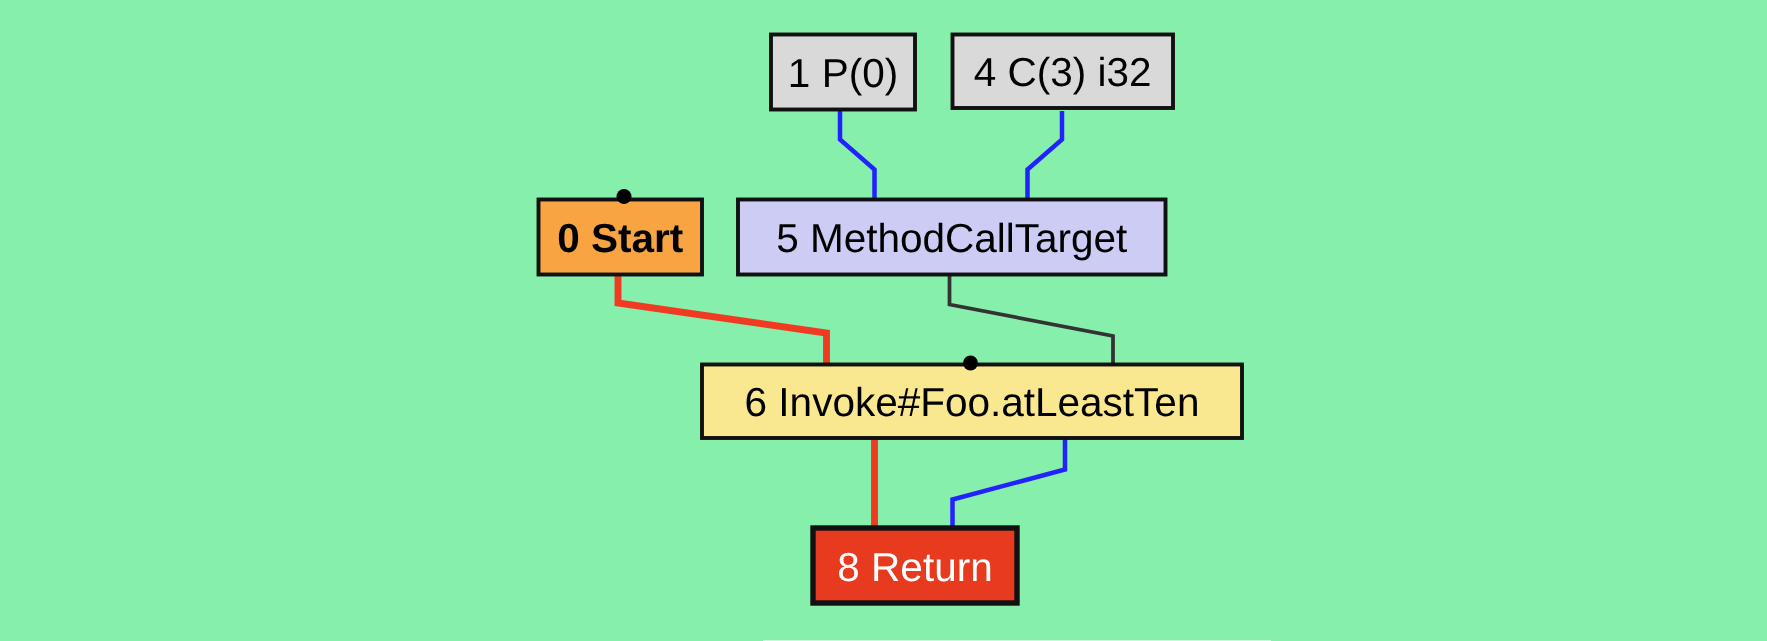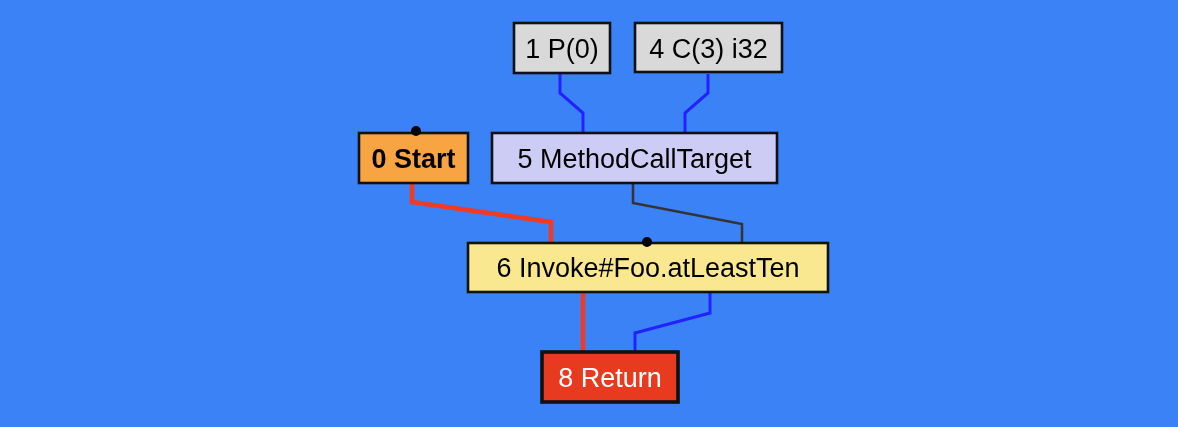--- a/index.html
+++ b/index.html
@@ -4,21 +4,21 @@
 <style>
   html, body {
     margin: 0;
     padding: 0;
     background: #ffffff;
   }
   .canvas {
     position: relative;
     width: 1178px;
     height: 427px;
-    background: #3b82f6;
+    background: #86efac;
     overflow: hidden;
   }
   svg { display: block; }
   .edge {
     fill: none;
     stroke-linejoin: miter;
     stroke-linecap: butt;
   }
   .edge-blue  { stroke-width: 3; }
   .edge-red   { stroke-width: 4.6; }

